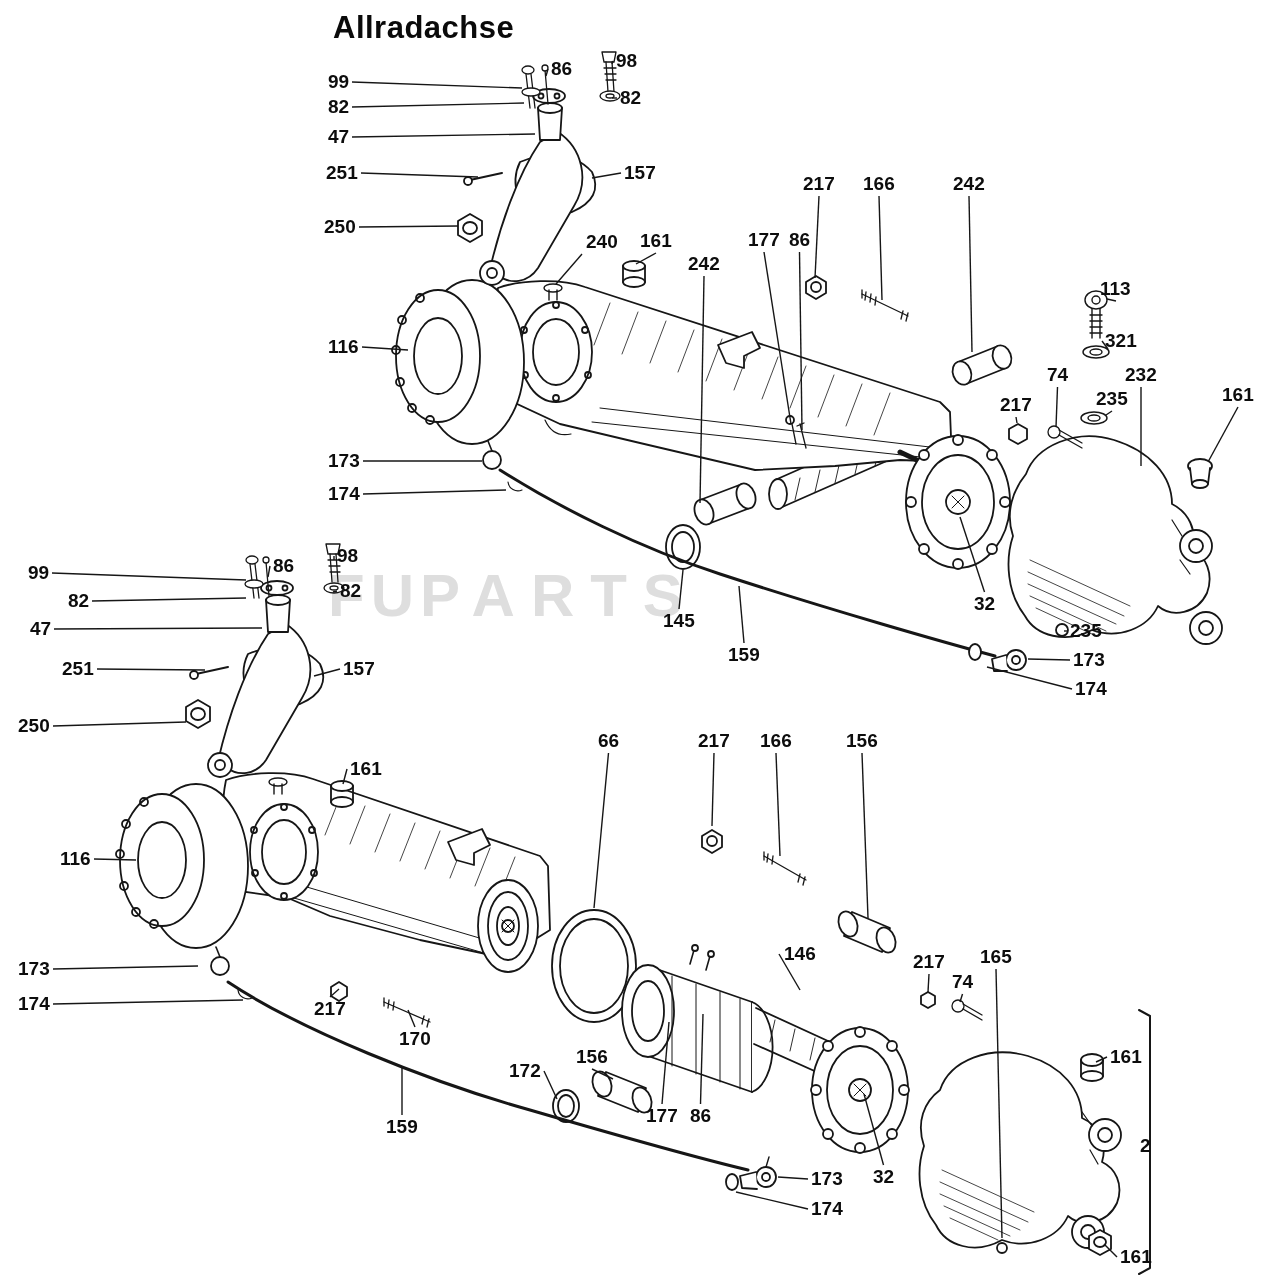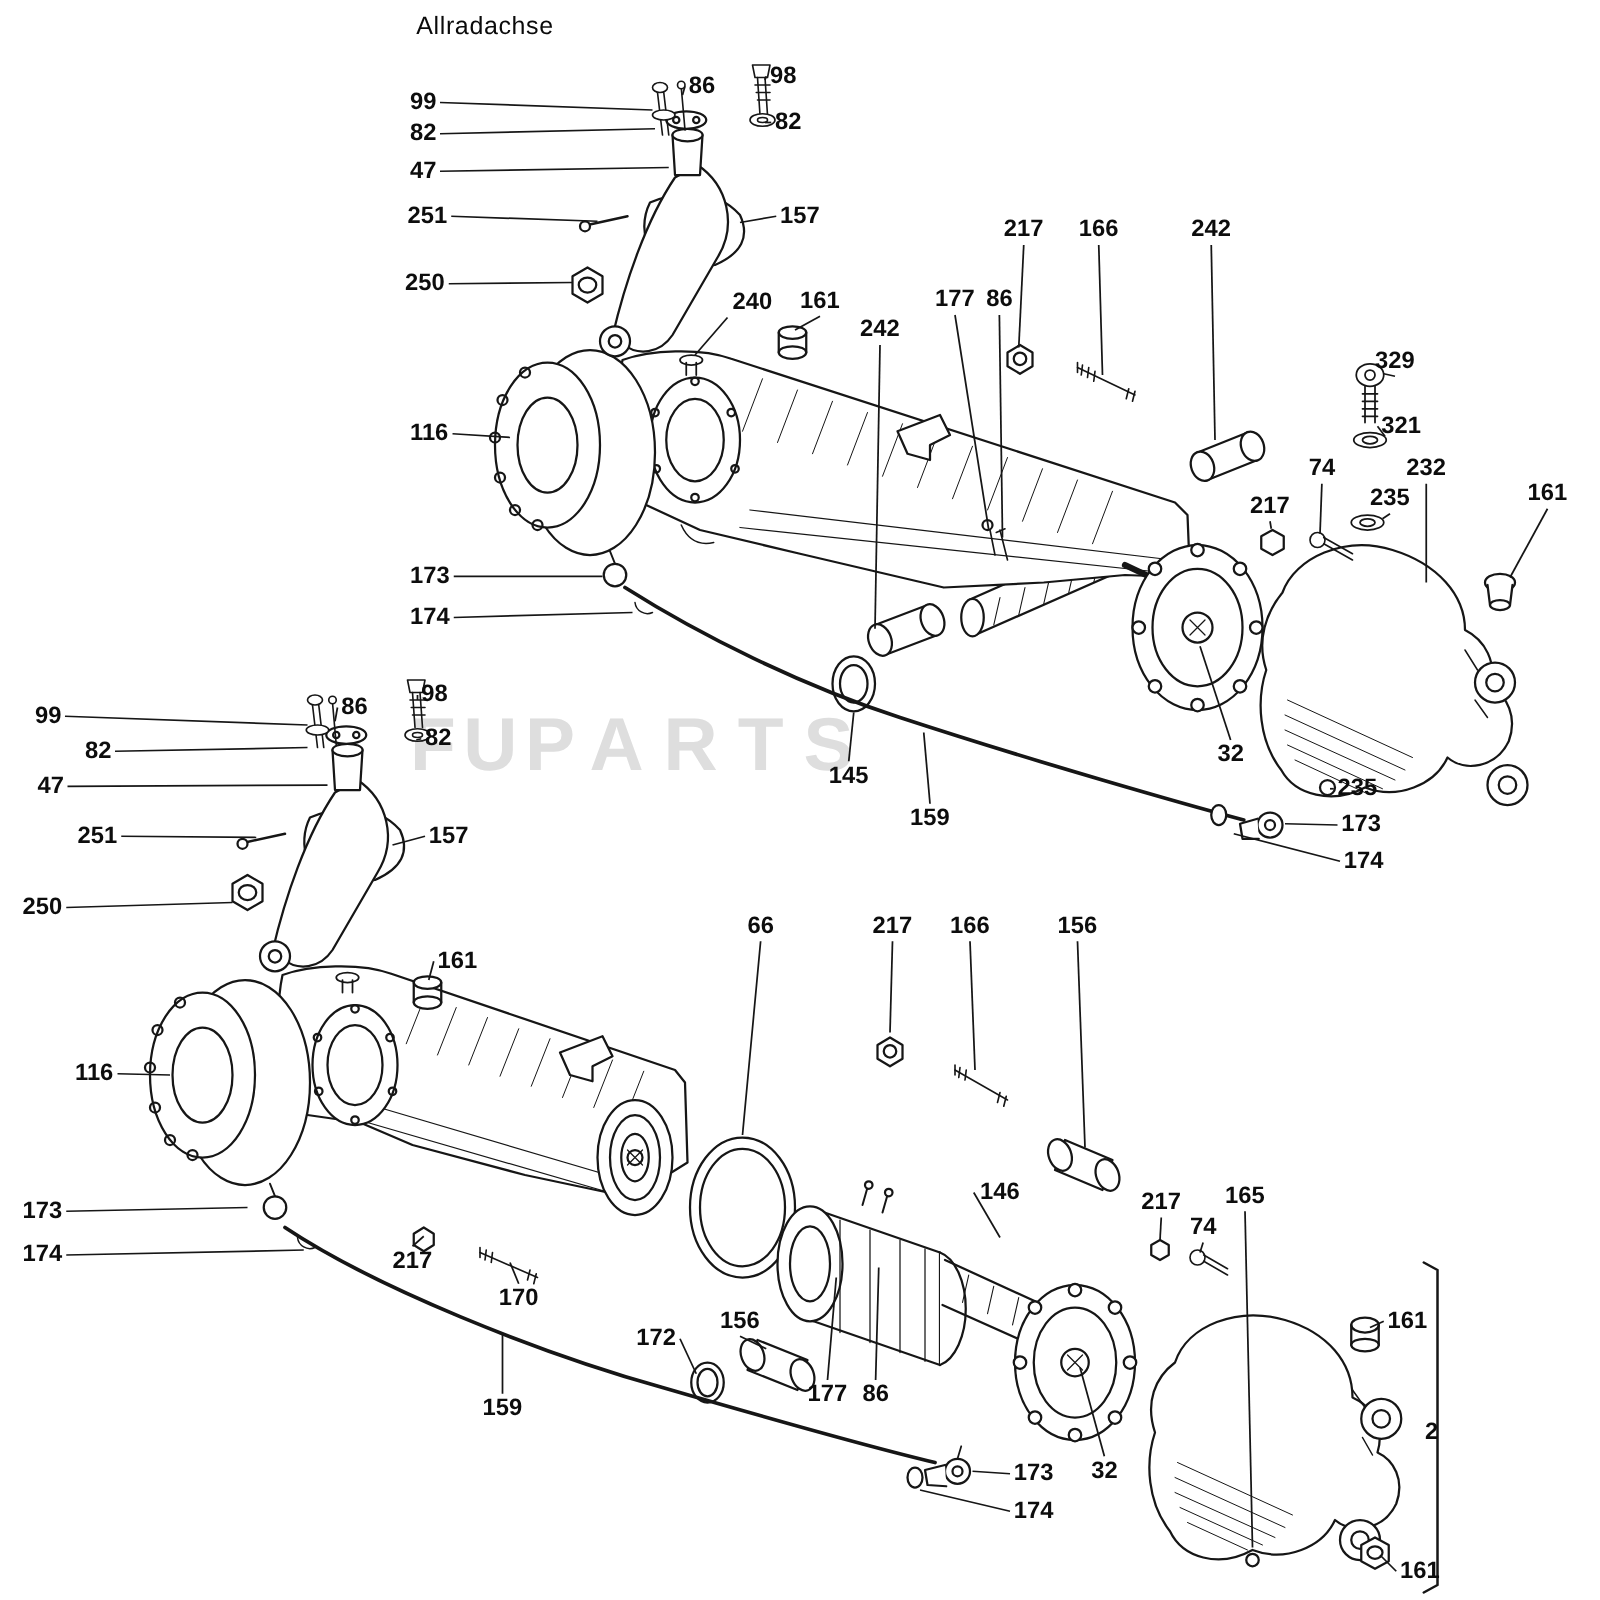--- a/index.html
+++ b/index.html
@@ -1,19 +1,19 @@
 <!DOCTYPE html>
 <html><head>
 <meta charset="utf-8">
 <style>
   * { margin:0; padding:0; box-sizing:border-box; }
   html,body { width:1280px; height:1280px; background:#ffffff; overflow:hidden;
               font-family:"Liberation Sans", sans-serif; }
   .stage { position:absolute; inset:0; width:1280px; height:1280px; }
-  .title { position:absolute; left:333px; top:10px; font-size:20px; font-weight:400;
+  .title { position:absolute; left:333px; top:10px; font-size:31px; font-weight:700;
            color:#0a0a0a; letter-spacing:0.5px; }
   .watermark { position:absolute; left:328px; top:566px; display:flex; align-items:center;
                user-select:none; pointer-events:none; }
   .wm-gray { font-size:60px; font-weight:700; color:#dedede; letter-spacing:6px; line-height:1; }
   .wm-orange { font-size:124px; font-weight:700; color:#f0c070; letter-spacing:2px; line-height:1;
                margin:0 6px; opacity:0.92; }
   .wm-spaced { letter-spacing:16px; }
   svg.diagram { position:absolute; inset:0; }
   .label-layer { position:absolute; inset:0; pointer-events:none; }
   .part-label { position:absolute; font-size:19px; font-weight:700; color:#0d0d0d;
@@ -455,21 +455,21 @@
       <div class="part-label" style="left: 624px; top: 163px;">157</div>
       <div class="part-label" style="left: 324px; top: 217px;">250</div>
       <div class="part-label" style="left: 566px; top: 232px; margin-left: 20px;">240</div>
       <div class="part-label" style="left: 640px; top: 231px;">161</div>
       <div class="part-label" style="left: 688px; top: 254px;">242</div>
       <div class="part-label" style="left: 748px; top: 230px;">177</div>
       <div class="part-label" style="left: 789px; top: 230px;">86</div>
       <div class="part-label" style="left: 803px; top: 174px;">217</div>
       <div class="part-label" style="left: 863px; top: 174px;">166</div>
       <div class="part-label" style="left: 953px; top: 174px;">242</div>
-      <div class="part-label" style="left: 1100px; top: 279px;">329</div>
+      <div class="part-label" style="left: 1100px; top: 279px;">113</div>
       <div class="part-label" style="left: 1105px; top: 331px;">321</div>
       <div class="part-label" style="left: 1047px; top: 365px;">74</div>
       <div class="part-label" style="left: 1096px; top: 389px;">235</div>
       <div class="part-label" style="left: 1125px; top: 365px;">232</div>
       <div class="part-label" style="left: 1222px; top: 385px;">161</div>
       <div class="part-label" style="left: 1000px; top: 395px;">217</div>
       <div class="part-label" style="left: 328px; top: 337px;">116</div>
       <div class="part-label" style="left: 328px; top: 451px;">173</div>
       <div class="part-label" style="left: 328px; top: 484px;">174</div>
       <div class="part-label" style="left: 663px; top: 611px;">145</div>

